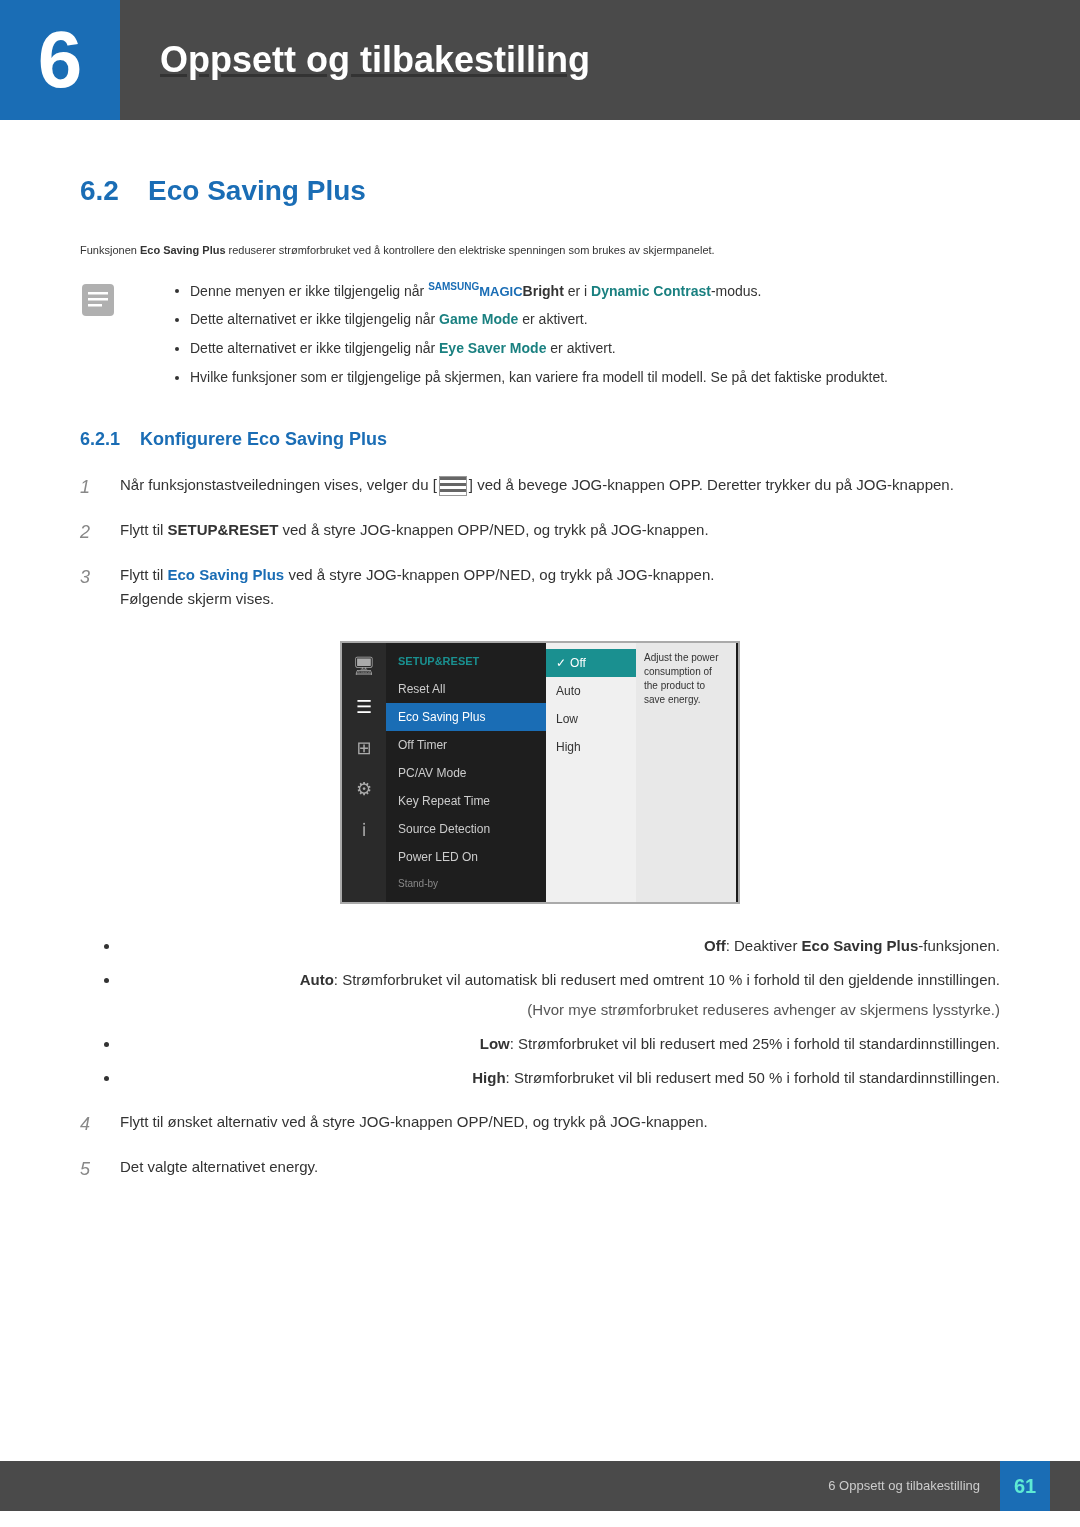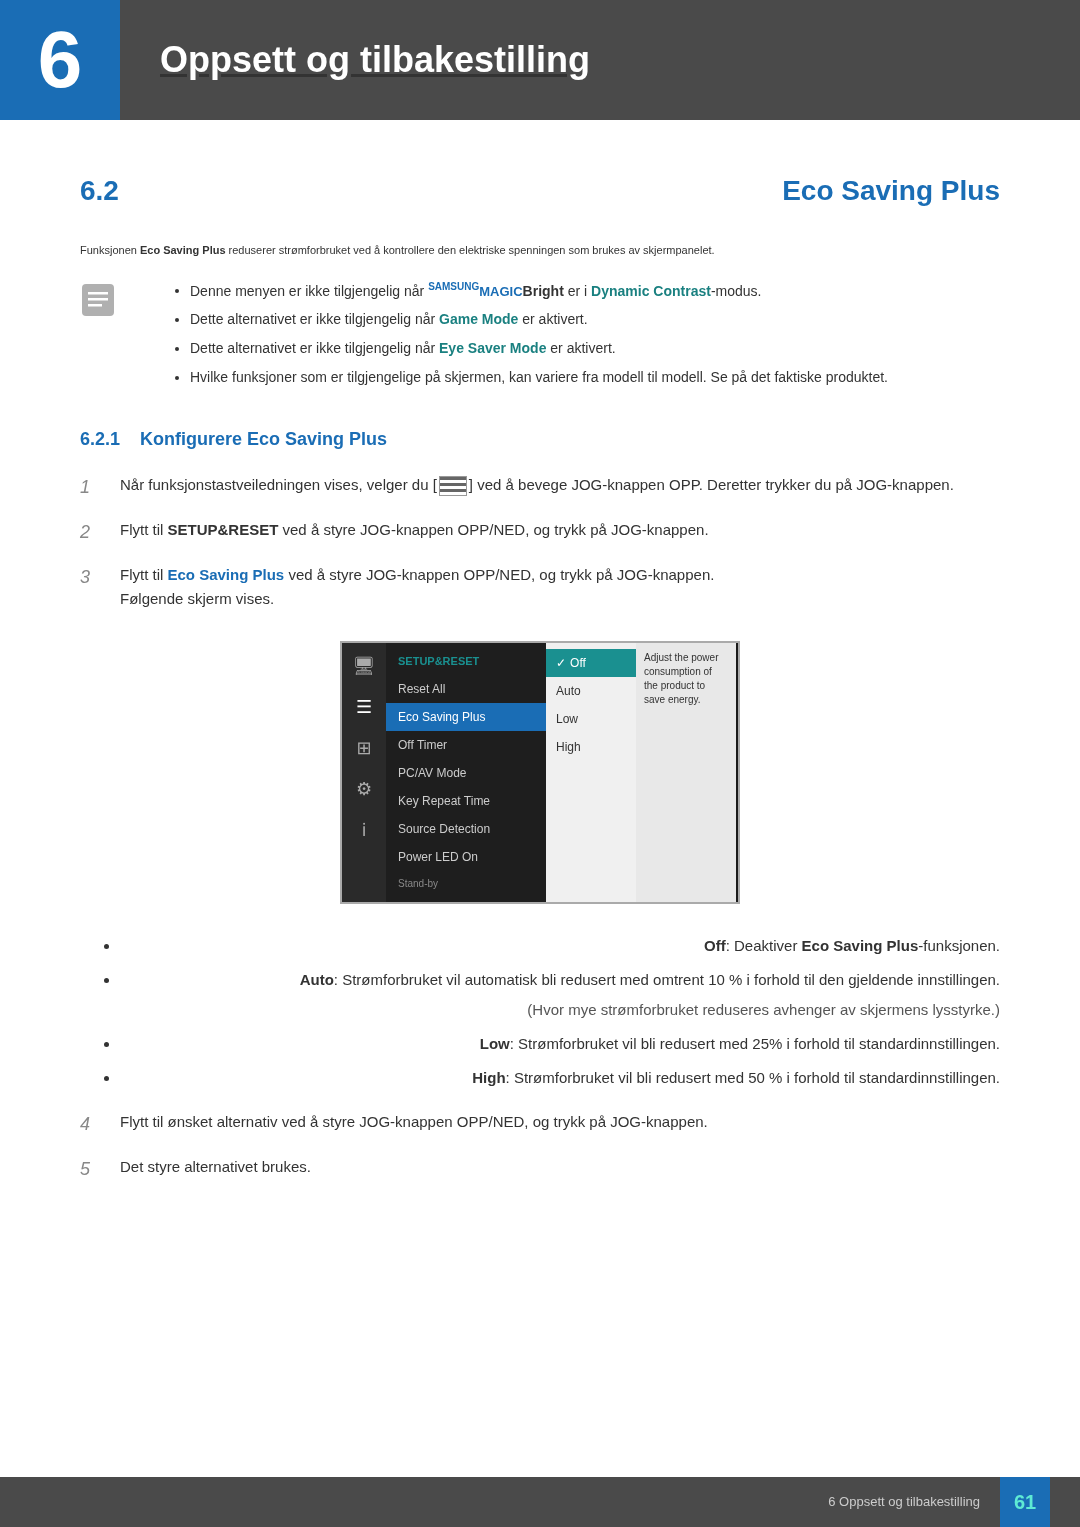--- a/index.html
+++ b/index.html
@@ -57,21 +57,20 @@
     
     .content {
       padding: 0 80px;
     }
 
     
     .section-heading {
       display: flex;
       align-items: baseline;
       margin-bottom: 30px;
-      justify-content: space-between;
     }
 
     .section-number {
       color: #1a6db5;
       font-size: 28px;
       font-weight: bold;
       margin-right: 18px;
       min-width: 50px;
     }
 
@@ -275,21 +274,21 @@
       margin-bottom: 10px;
       font-size: 15px;
       color: #333;
       line-height: 1.6;
       text-align: right;
     }
 
     
     .page-footer {
       position: absolute;
-      bottom: 0;
+      bottom: 16px;
       left: 0;
       right: 0;
       height: 50px;
       background: #4a4a4a;
       display: flex;
       align-items: center;
       justify-content: flex-end;
       padding: 0 30px;
     }
 
@@ -449,21 +448,21 @@
     <ol class="steps-list">
       <li>
         <span class="step-number">4</span>
         <span class="step-text">
           Flytt til ønsket alternativ ved å styre JOG-knappen OPP/NED, og trykk på JOG-knappen.
         </span>
       </li>
       <li>
         <span class="step-number">5</span>
         <span class="step-text">
-          Det styre alternativet brukes.
+          Det valgte alternativet energy.
         </span>
       </li>
     </ol>
 
   </div>
 
   <div class="page-footer">
     <span class="footer-chapter">6 Oppsett og tilbakestilling</span>
     <div class="footer-page-number">61</div>
   </div>

